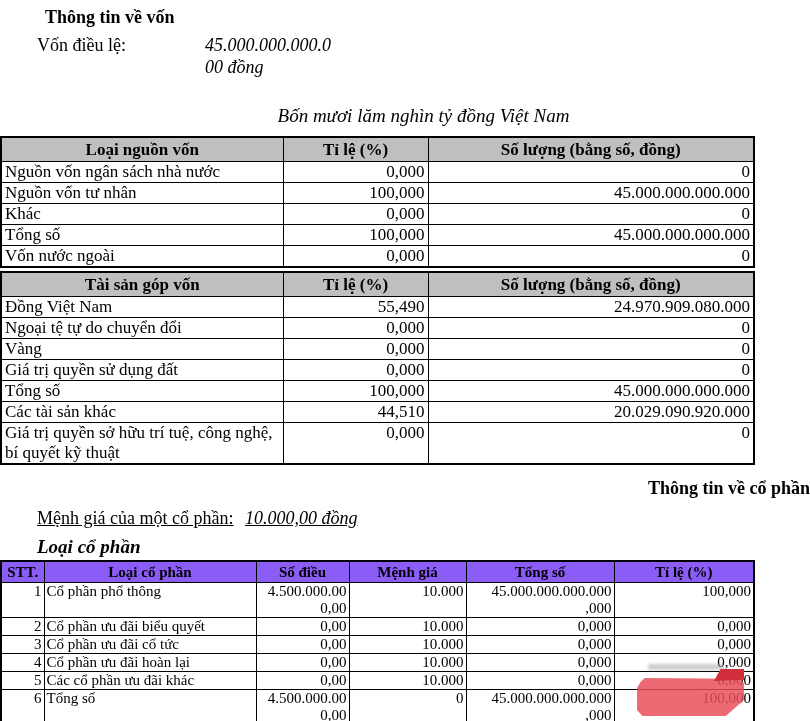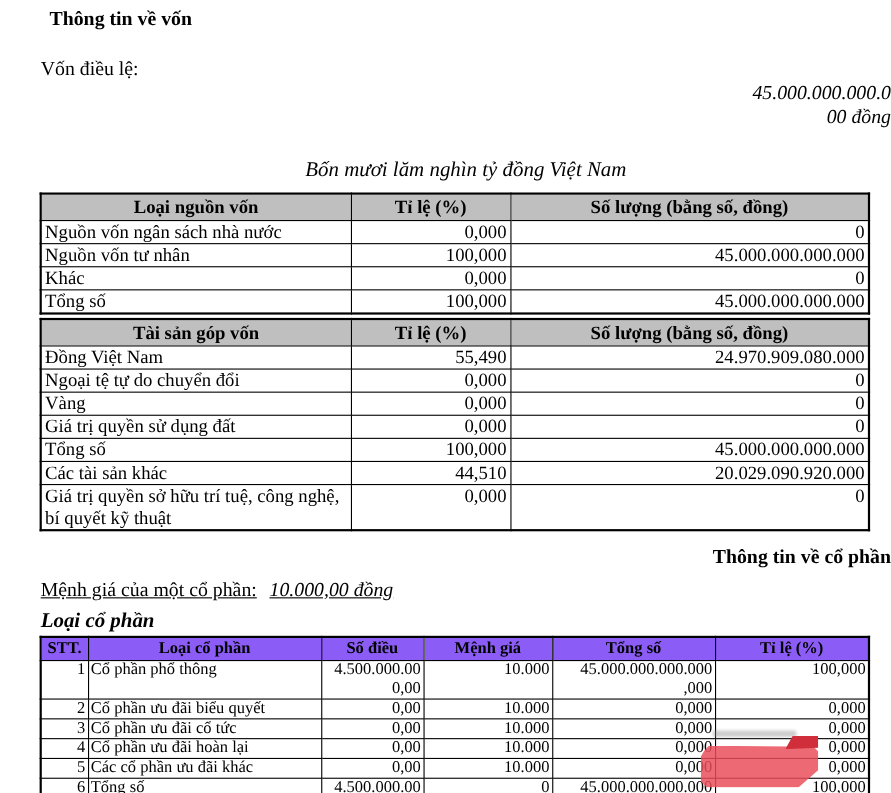--- a/index.html
+++ b/index.html
@@ -4,27 +4,27 @@
 <style>
   html,body { margin:0; padding:0; }
   body {
     width:810px; height:721px; overflow:hidden; position:relative;
     background:#ffffff; color:#000;
     font-family:"Liberation Serif", serif;
   }
   .page { position:relative; width:810px; height:721px; }
 
   .h-bold { font-weight:bold; font-size:18px; margin:7px 0 0 45px; }
-  .charter-row { display:flex; margin:23px 0 0 37px; font-size:18px; line-height:22px;flex-direction:column; }
+  .charter-row { display:flex; margin:6px 0 0 37px; font-size:18px; line-height:22px; }
   .charter-label { width:168px; }
   .italic { font-style:italic; }
-  .val-line { display:block;text-align:right; }
+  .val-line { display:block; }
   .words { font-style:italic; font-size:19px; margin:27px 0 9px 37px; line-height:22px;text-align:center; }
 
-  table { border-collapse:collapse; table-layout:fixed; width:753px; margin-left:36px; }
+  table { border-collapse:collapse; table-layout:fixed; width:753px; }
   .t-main { border:2px solid #000; }
   .t-main th, .t-main td { border:1px solid #000; vertical-align:top; overflow:hidden; }
   .t-main th {
     background:#bfbfbf; font-weight:bold; text-align:center;
     font-size:17px; line-height:23px; height:23px; padding:0 2px;
   }
   .t-main td { font-size:17px; line-height:20px; padding:0 3px; height:20px; }
   .num { text-align:right; }
   .amount-sm { font-size:13.5px; }
   .gap { height:3px; }
@@ -104,20 +104,25 @@
     </tr>
     <tr>
       <td>Khác</td>
       <td class="num">0,000</td>
       <td class="num">0</td>
     </tr>
     <tr>
       <td>Tổng số</td>
       <td class="num">100,000</td>
       <td class="num">45.000.000.000.000</td>
+    </tr>
+    <tr>
+      <td>Vốn nước ngoài</td>
+      <td class="num">0,000</td>
+      <td class="num">0</td>
     </tr>
   </tbody>
     </table>
 
   <div class="gap"></div>
 
   <table class="t-main">
     <colgroup>
         <col style="width:282px">
         <col style="width:145px">

